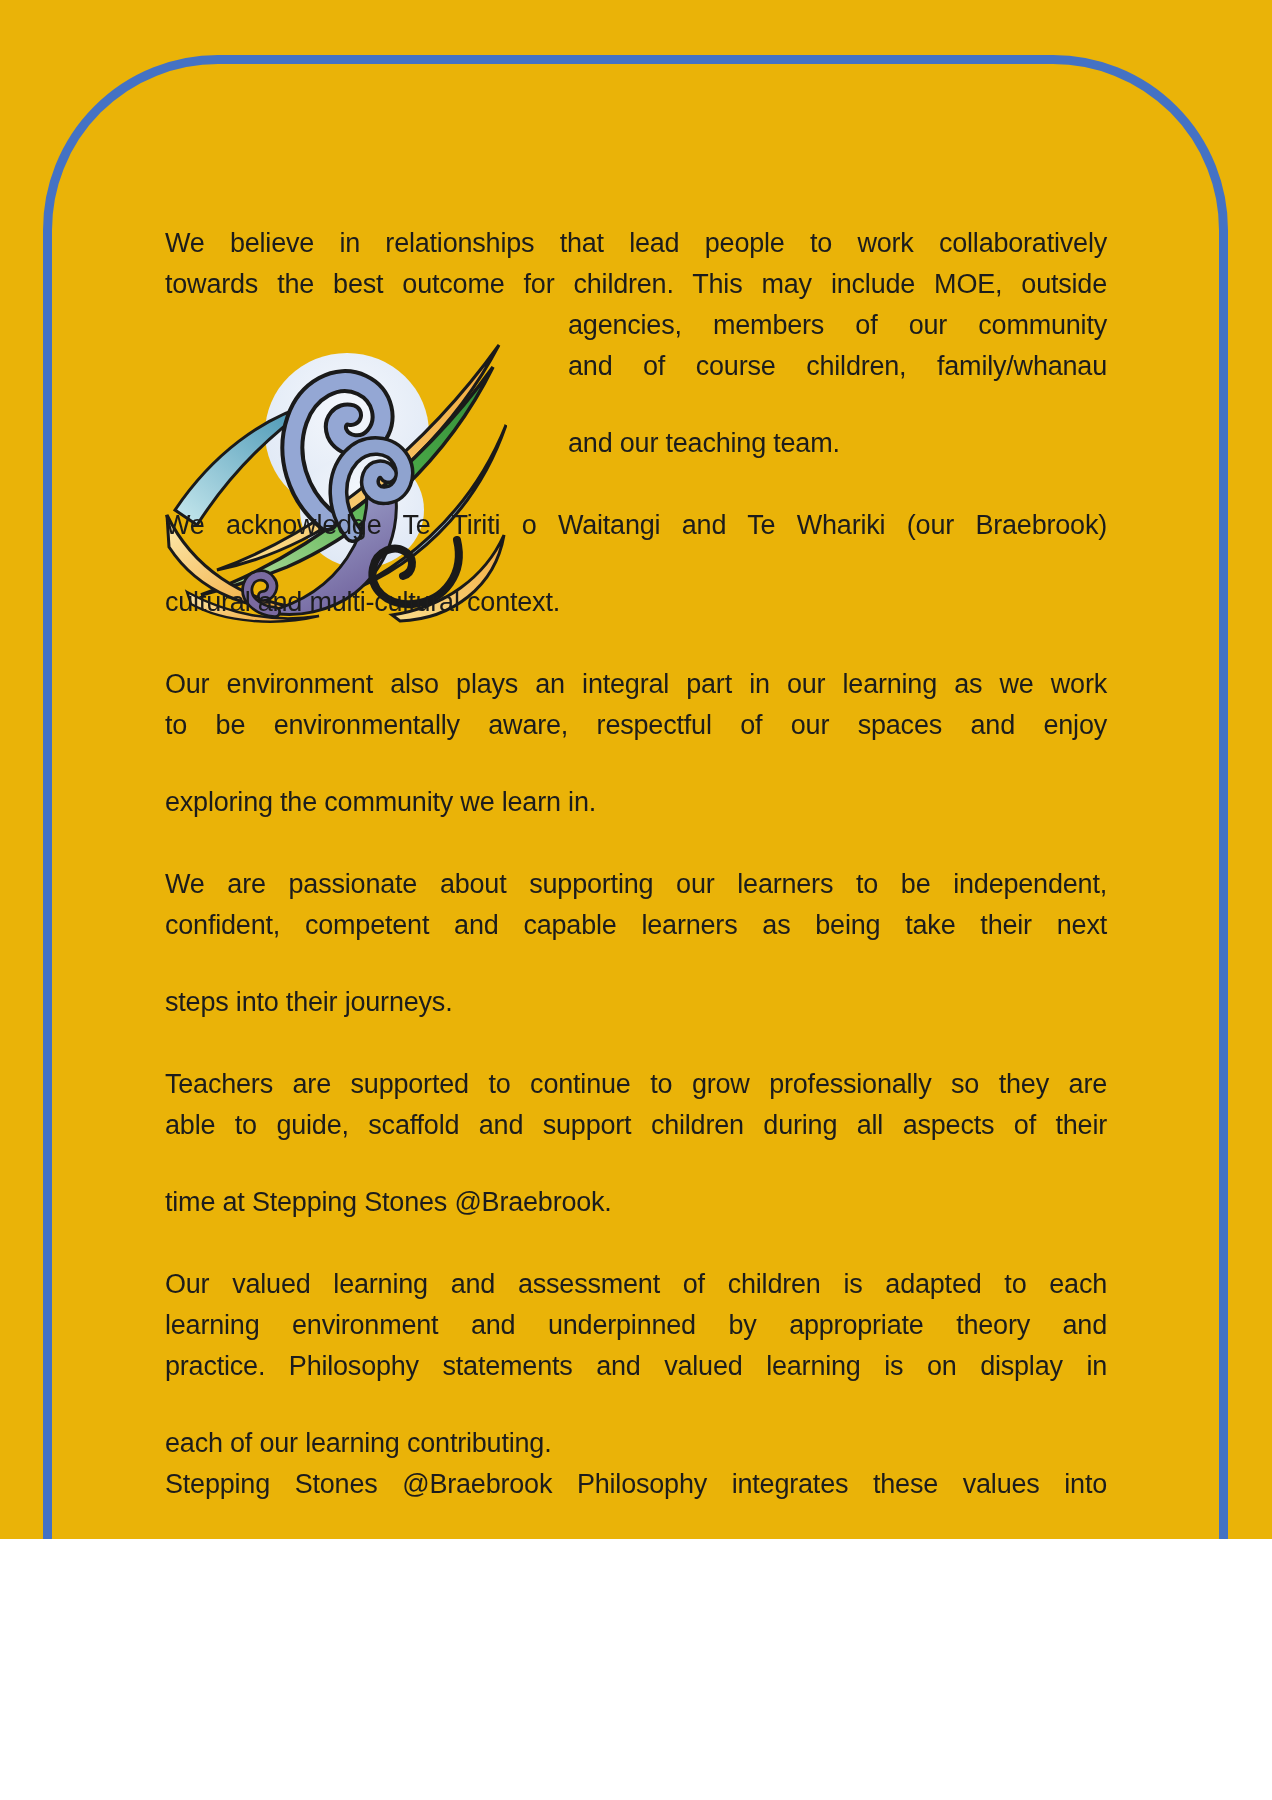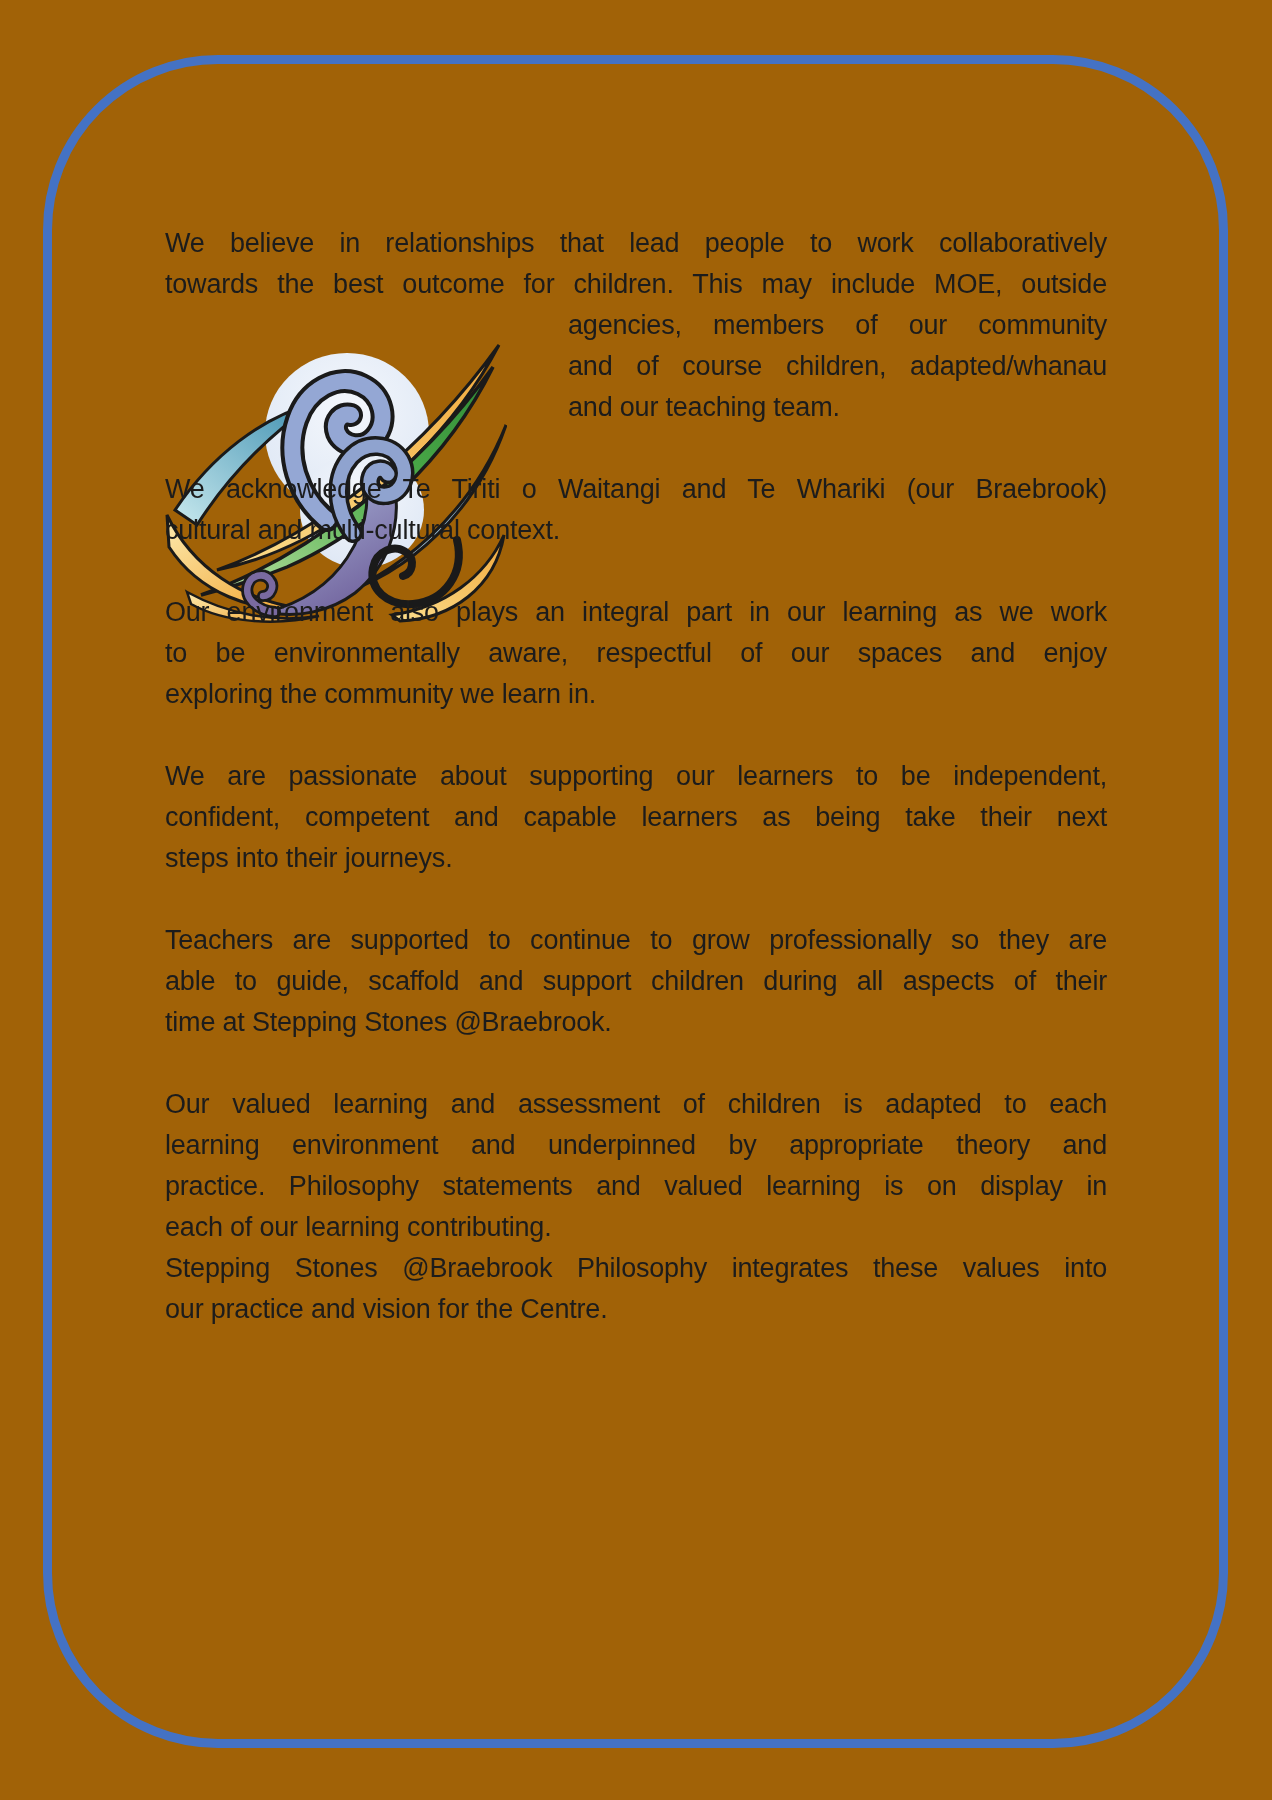--- a/index.html
+++ b/index.html
@@ -1,19 +1,19 @@
 <!DOCTYPE html>
 <html><head>
 <meta charset="utf-8">
 <style>
   html,body { margin:0; padding:0; background:#ffffff; }
   .page {
     position:relative;
-    width:1272px; height:1800px;
-    background:#a16207;
+    width:1272px; height:1539px;
+    background:#eab308;
     font-family:"Liberation Sans", sans-serif;
     overflow:hidden;
     text-decoration:underline;
   }
   .frame {
     position:absolute;
     left:43px; top:55px;
     width:1185px; height:1693px;
     box-sizing:border-box;
     border:9px solid #4472C4;
@@ -25,21 +25,21 @@
     width:942px;
     color:#1c1c1c;
     font-size:27px;
     line-height:41px;
     letter-spacing:-0.2px;
   }
   .para { margin:41px 0 0 0; }
   .para.first, .para.nogap { margin-top:0; }
   .para.indent { margin-left:403px; }
   .line { text-align:justify; text-align-last:justify; }
-  .line.last { text-align-last:auto; }
+  .line.last { text-align-last:auto;margin-top:36px; }
   .koru {
     position:absolute;
     left:157px; top:305px;
     width:350px; height:320px;
   }
 </style>
 </head>
 <body>
 
 <div class="page">
@@ -109,21 +109,21 @@
     <path d="M 300,235 C 308,268 288,296 256,299 C 230,301 212,284 216,263 C 219,246 238,238 250,248 C 258,255 256,268 246,271" fill="none" stroke="#1A1A1A" stroke-width="8" stroke-linecap="round"></path>
   </svg>
 
   <div class="content">
       <div class="para first">
         <div class="line">We believe in relationships that lead people to work collaboratively</div>
         <div class="line">towards the best outcome for children.  This may include MOE, outside</div>
       </div>
       <div class="para nogap indent">
         <div class="line">agencies, members of our community</div>
-        <div class="line">and of course children, adapted/whanau</div>
+        <div class="line">and of course children, family/whanau</div>
         <div class="line last">and our teaching team.</div>
       </div>
       <div class="para">
         <div class="line">We acknowledge Te Tiriti o Waitangi and Te Whariki (our Braebrook)</div>
         <div class="line last">cultural and multi-cultural context.</div>
       </div>
       <div class="para">
         <div class="line">Our environment also plays an integral part in our learning as we work</div>
         <div class="line">to be environmentally aware, respectful of our spaces and enjoy</div>
         <div class="line last">exploring the community we learn in.</div>

